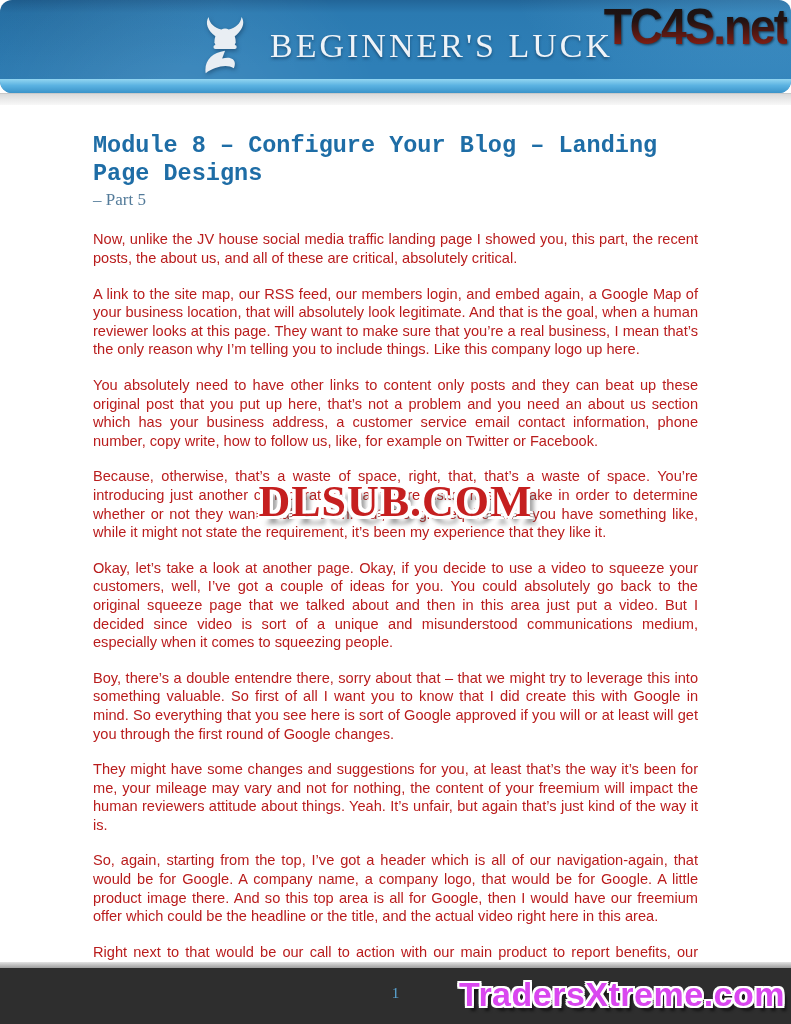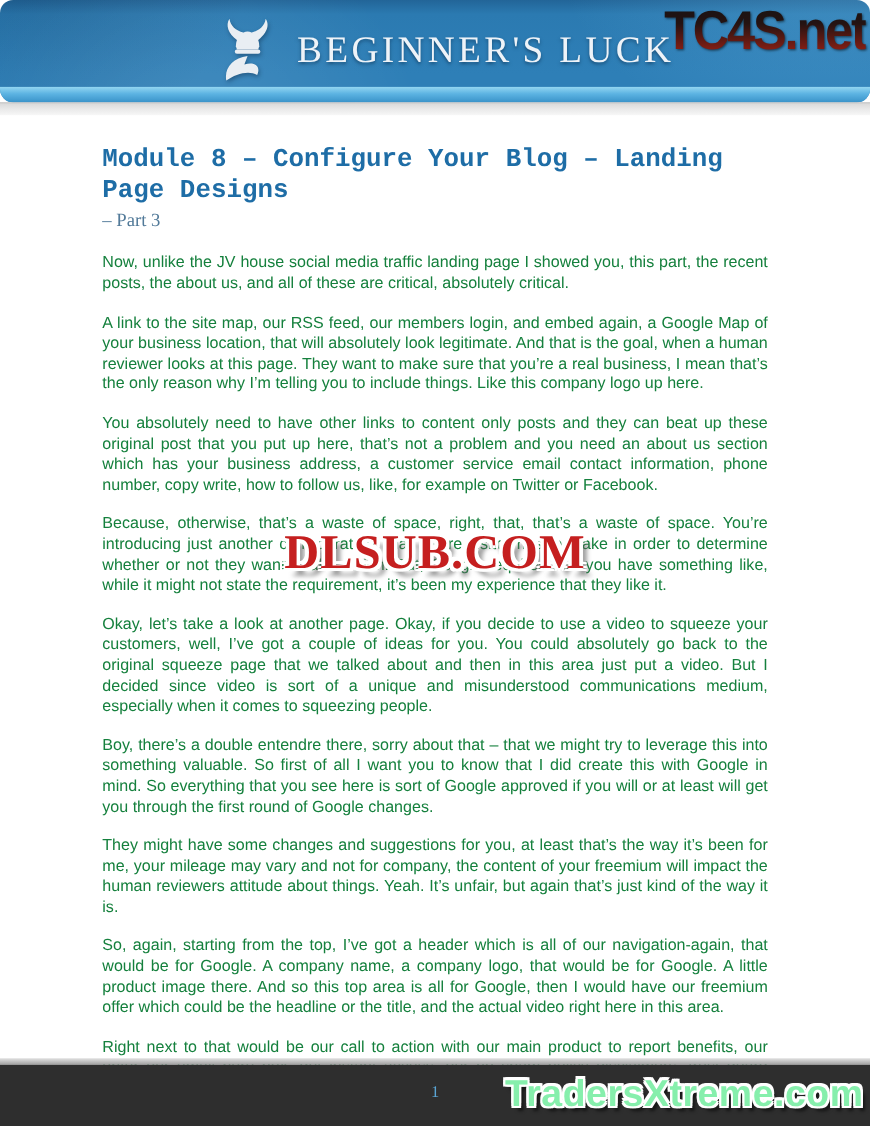--- a/index.html
+++ b/index.html
@@ -36,41 +36,41 @@
     background:linear-gradient(180deg,#d7d7d7 0%,#eaeaea 55%,#f8f8f8 100%);
     border-bottom:1px solid #ffffff; box-shadow:inset 0 1px 0 #c9c9c9; }
 
   
   .content{ padding:26px 93px 0 93px; }
   .doc-title{ font-family:Liberation Mono, monospace; font-weight:600; font-size:23.5px;
     line-height:1.18; color:#1e6da6; }
   .doc-subtitle{ font-family:"Liberation Serif", serif; font-weight:400; font-size:17px;
     color:#527a99; margin-top:3px; }
   .paragraphs{ margin-top:20px; }
-  .paragraphs p{ font-size:14.6px; line-height:18.6px; color:#15803d;
+  .paragraphs p{ font-size:14.6px; line-height:18.6px; color:#b91c1c;
     text-align:justify; margin:0 0 17px 0; }
 
   
   .dlsub{ position:absolute; top:476px; left:50%; transform:translateX(-50%); z-index:6;
     font-family:"Liberation Serif", serif; font-weight:bold; font-size:44px; letter-spacing:1px;
     color:#c51f1f; white-space:nowrap;
     text-shadow:
       -3px -3px 0 #fff, 3px -3px 0 #fff, -3px 3px 0 #fff, 3px 3px 0 #fff,
       -3px 0 0 #fff, 3px 0 0 #fff, 0 -3px 0 #fff, 0 3px 0 #fff,
       7px 8px 4px rgba(95,95,95,.6); }
 
   
   .footer{ position:absolute; left:0; right:0; bottom:0; z-index:4; }
   .footer-strip{ height:6px; background:linear-gradient(180deg,#e3e3e3,#9d9d9d); }
   .footer-bar{ position:relative; height:56px; background:#2e2e2e; }
   .page-num{ position:absolute; left:50%; top:17px; transform:translateX(-50%);
     font-family:"Liberation Serif", serif; font-size:15px; color:#5aa5d4; }
   .traders{ position:absolute; right:6px; top:7px;
     font-family:"Liberation Sans", sans-serif; font-weight:bold; font-size:34px; letter-spacing:0.5px;
-    color:#86efac; white-space:nowrap;
+    color:#d946ef; white-space:nowrap;
     text-shadow:
       -2px -2px 0 #fff, 2px -2px 0 #fff, -2px 2px 0 #fff, 2px 2px 0 #fff,
       -2px 0 0 #fff, 2px 0 0 #fff, 0 -2px 0 #fff, 0 2px 0 #fff,
       4px 5px 3px rgba(0,0,0,.55); }
 </style>
 </head>
 <body>
 
 <div class="page">
 
@@ -95,30 +95,30 @@
       </span>
       <span class="brand-text">BEGINNER'S LUCK</span>
     </div>
     <div class="tc4s">TC4S.net</div>
   </div>
 
   <div class="page-edge"></div>
 
   <div class="content">
     <h1 class="doc-title">Module 8 – Configure Your Blog – Landing Page Designs</h1>
-    <div class="doc-subtitle">– Part 3</div>
+    <div class="doc-subtitle">– Part 5</div>
 
     <div class="paragraphs">
       <p>Now, unlike the JV house social media traffic landing page I showed you, this part, the recent posts, the about us, and all of these are critical, absolutely critical.</p>
       <p>A link to the site map, our RSS feed, our members login, and embed again, a Google Map of your business location, that will absolutely look legitimate. And that is the goal, when a human reviewer looks at this page. They want to make sure that you’re a real business, I mean that’s the only reason why I’m telling you to include things. Like this company logo up here.</p>
       <p>You absolutely need to have other links to content only posts and they can beat up these original post that you put up here, that’s not a problem and you need an about us section which has your business address, a customer service email contact information, phone number, copy write, how to follow us, like, for example on Twitter or Facebook.</p>
       <p>Because, otherwise, that’s a waste of space, right, that, that’s a waste of space. You’re introducing just another consideration, that you’re visitor has to make in order to determine whether or not they wanna take action. But, Google requires that you have something like, while it might not state the requirement, it’s been my experience that they like it.</p>
       <p>Okay, let’s take a look at another page. Okay, if you decide to use a video to squeeze your customers, well, I’ve got a couple of ideas for you. You could absolutely go back to the original squeeze page that we talked about and then in this area just put a video. But I decided since video is sort of a unique and misunderstood communications medium, especially when it comes to squeezing people.</p>
       <p>Boy, there’s a double entendre there, sorry about that – that we might try to leverage this into something valuable. So first of all I want you to know that I did create this with Google in mind. So everything that you see here is sort of Google approved if you will or at least will get you through the first round of Google changes.</p>
-      <p>They might have some changes and suggestions for you, at least that’s the way it’s been for me, your mileage may vary and not for company, the content of your freemium will impact the human reviewers attitude about things. Yeah. It’s unfair, but again that’s just kind of the way it is.</p>
+      <p>They might have some changes and suggestions for you, at least that’s the way it’s been for me, your mileage may vary and not for nothing, the content of your freemium will impact the human reviewers attitude about things. Yeah. It’s unfair, but again that’s just kind of the way it is.</p>
       <p>So, again, starting from the top, I’ve got a header which is all of our navigation-again, that would be for Google. A company name, a company logo, that would be for Google. A little product image there. And so this top area is all for Google, then I would have our freemium offer which could be the headline or the title, and the actual video right here in this area.</p>
       <p>Right next to that would be our call to action with our main product to report benefits, our enter our email here box, get instant access, our no spam policy disclaimers, trust guard again and then some more benefits down here at the bottom and the reason I have got these more benefits</p>
     </div>
   </div>
 
   <div class="dlsub">DLSUB.COM</div>
 
   <div class="footer">
     <div class="footer-strip"></div>
     <div class="footer-bar">

